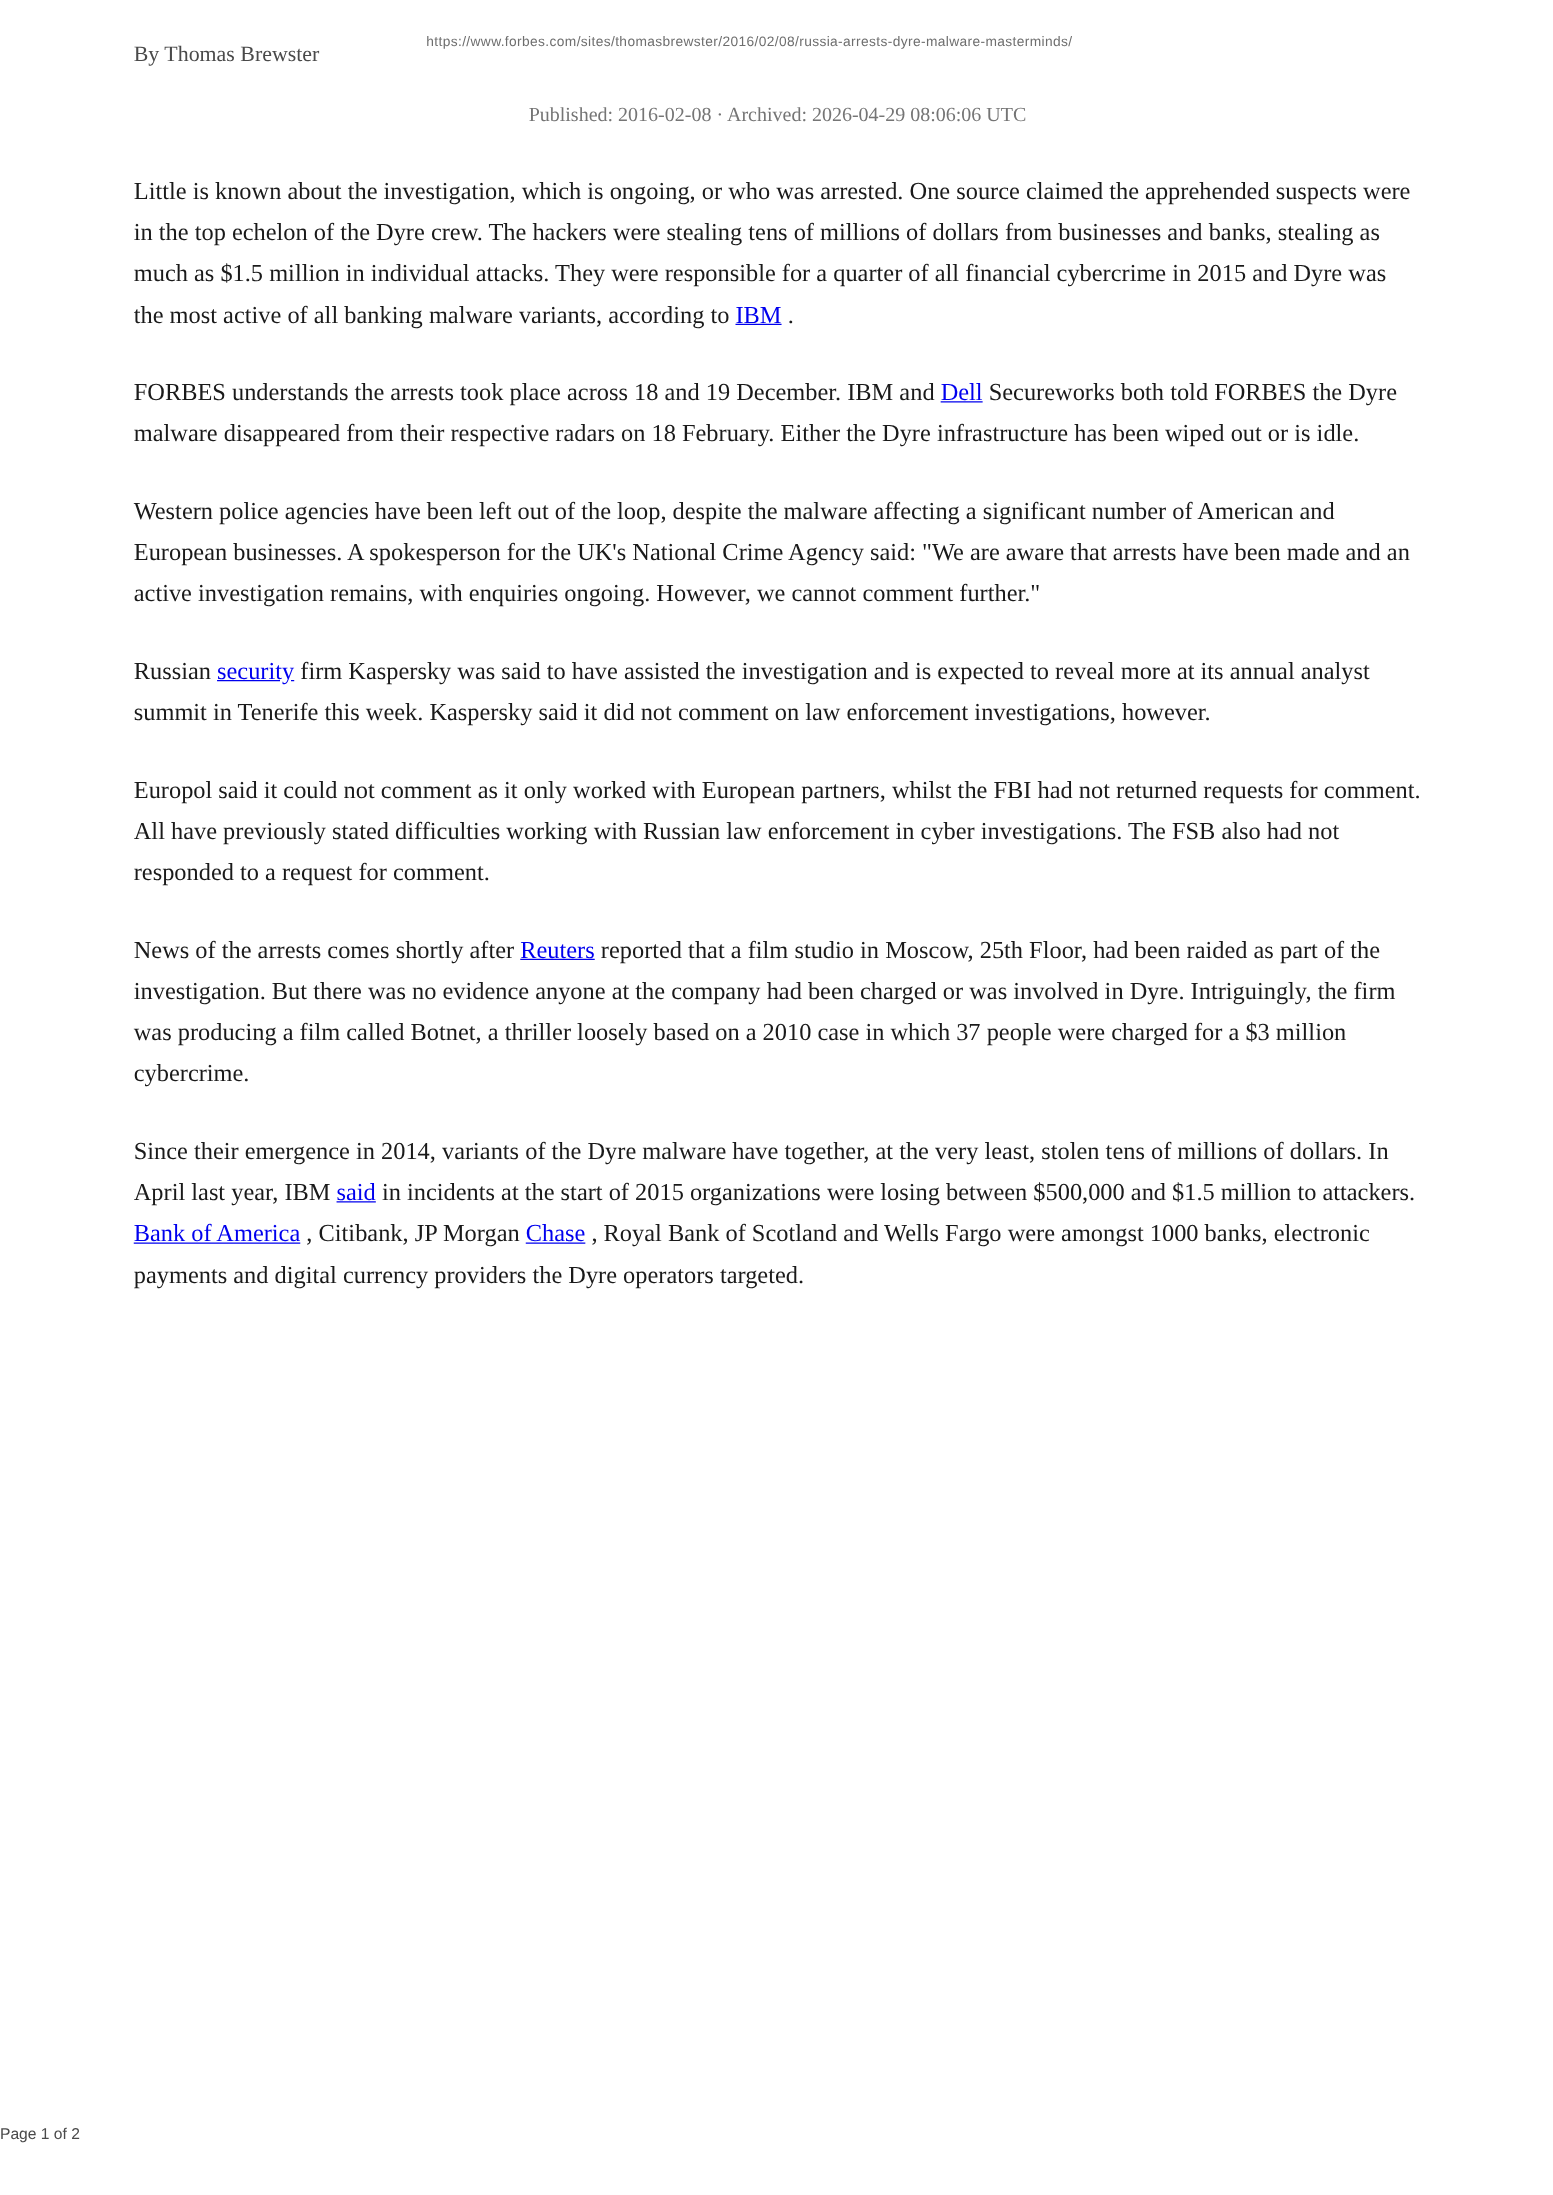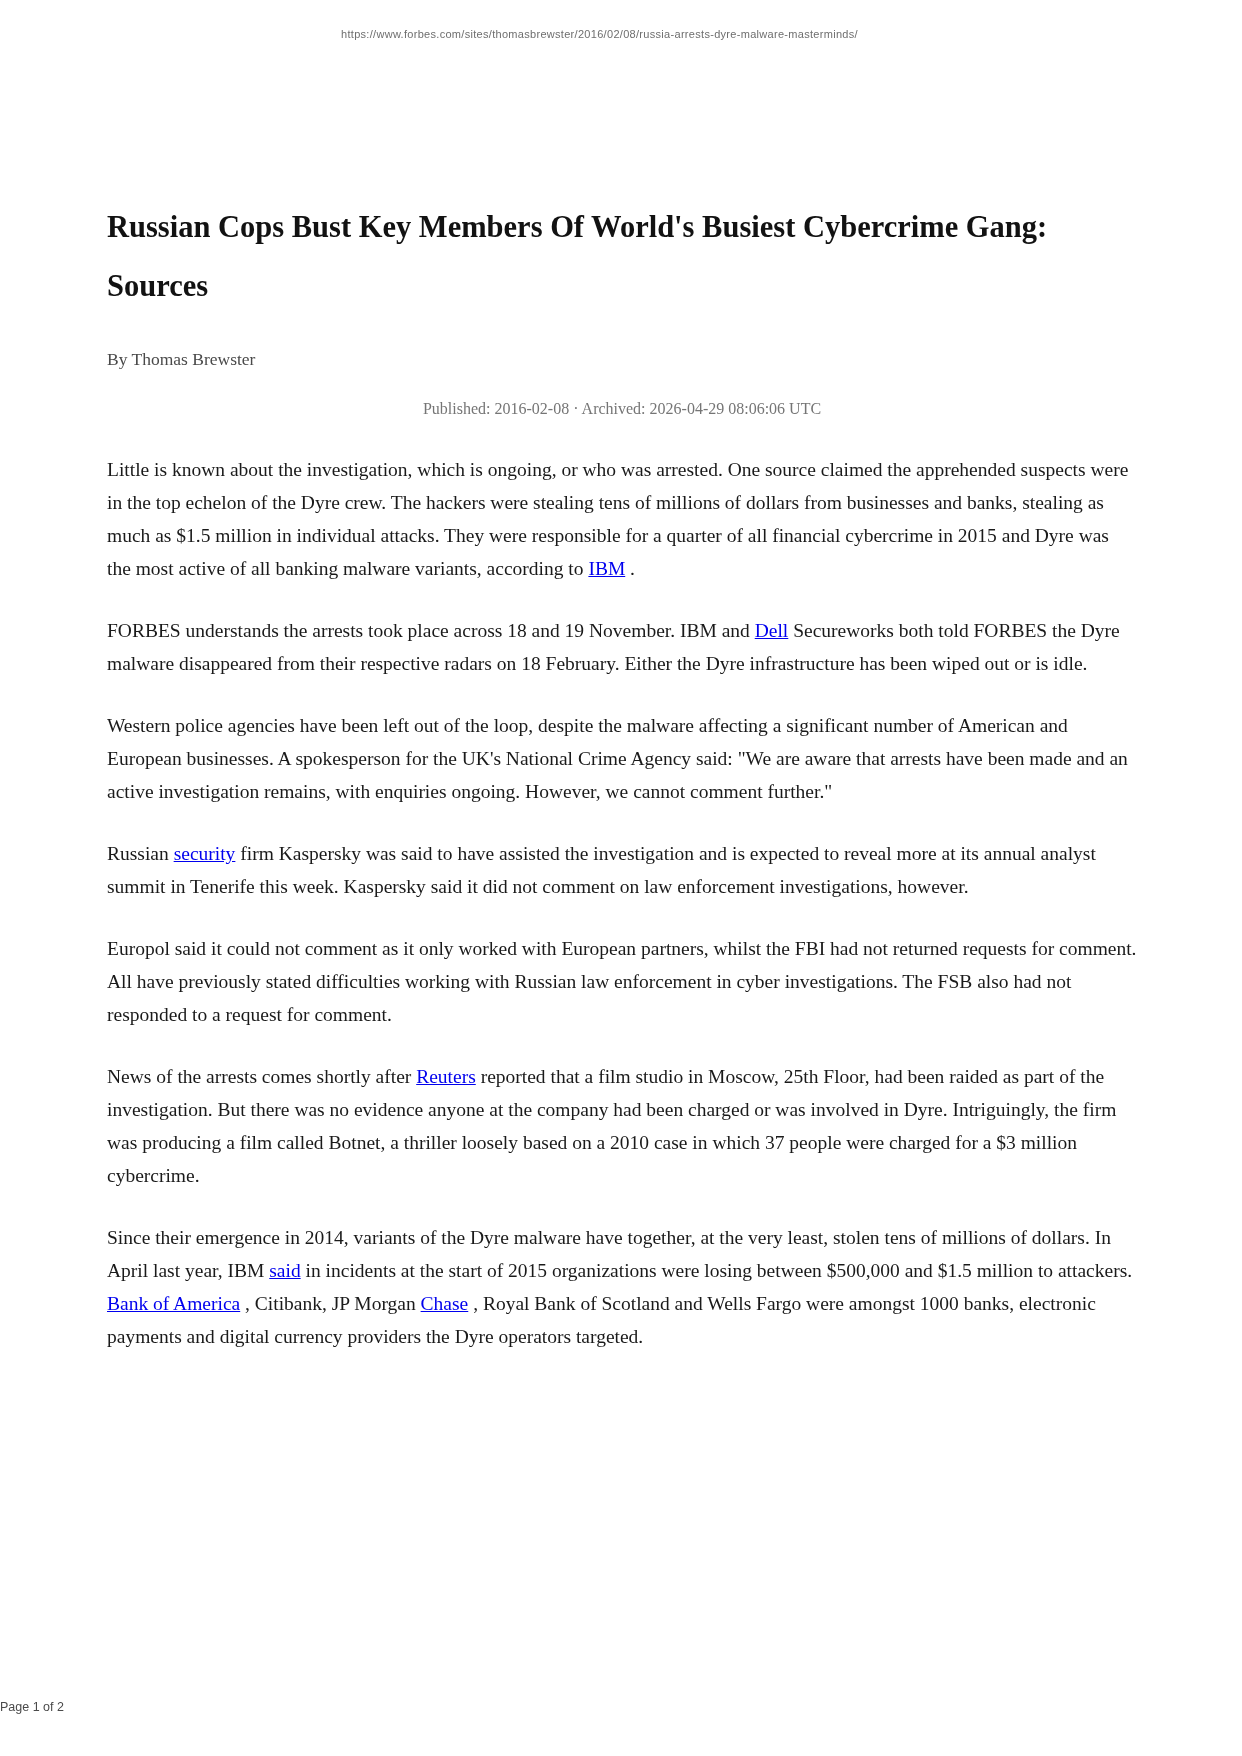--- a/index.html
+++ b/index.html
@@ -73,29 +73,28 @@
     font-size: 12.5px;
     color: #4a4a4a;
   }
 </style>
 </head>
 <body>
 
 <div class="header-url">https://www.forbes.com/sites/thomasbrewster/2016/02/08/russia-arrests-dyre-malware-masterminds/</div>
 
 <div class="content">
-  <h1 class="article-title">Russian Cops Bust Key Members Of World's Busiest Cybercrime Gang: Sources</h1>
 
   <div class="byline">By Thomas Brewster</div>
 
   <div class="published-line">Published: 2016-02-08 · Archived: 2026-04-29 08:06:06 UTC</div>
 
   <div class="article-body">
       <p><span>Little is known about the investigation, which is ongoing, or who was arrested. One source claimed the apprehended suspects were in the top echelon of the Dyre crew. The hackers were stealing tens of millions of dollars from businesses and banks, stealing as much as $1.5 million in individual attacks. They were responsible for a quarter of all financial cybercrime in 2015 and Dyre was the most active of all banking malware variants, according to </span><a class="inline-link" style="color: rgb(0, 0, 238);">IBM</a><span> .</span></p>
-      <p><span>FORBES understands the arrests took place across 18 and 19 November. IBM and </span><a class="inline-link" style="color: rgb(0, 0, 238); margin-top: 20px;">Dell</a><span> Secureworks both told FORBES the Dyre malware disappeared from their respective radars on 18 February. Either the Dyre infrastructure has been wiped out or is idle.</span></p>
+      <p><span>FORBES understands the arrests took place across 18 and 19 December. IBM and </span><a class="inline-link" style="color: rgb(0, 0, 238); margin-top: 20px;">Dell</a><span> Secureworks both told FORBES the Dyre malware disappeared from their respective radars on 18 February. Either the Dyre infrastructure has been wiped out or is idle.</span></p>
       <p><span>Western police agencies have been left out of the loop, despite the malware affecting a significant number of American and European businesses. A spokesperson for the UK's National Crime Agency said: "We are aware that arrests have been made and an active investigation remains, with enquiries ongoing. However, we cannot comment further."</span></p>
       <p><span>Russian </span><a class="inline-link" style="color: rgb(0, 0, 238);">security</a><span> firm Kaspersky was said to have assisted the investigation and is expected to reveal more at its annual analyst summit in Tenerife this week. Kaspersky said it did not comment on law enforcement investigations, however.</span></p>
       <p><span>Europol said it could not comment as it only worked with European partners, whilst the FBI had not returned requests for comment. All have previously stated difficulties working with Russian law enforcement in cyber investigations. The FSB also had not responded to a request for comment.</span></p>
       <p><span>News of the arrests comes shortly after </span><a class="inline-link" style="color: rgb(0, 0, 238);">Reuters</a><span> reported that a film studio in Moscow, 25th Floor, had been raided as part of the investigation. But there was no evidence anyone at the company had been charged or was involved in Dyre. Intriguingly, the firm was producing a film called Botnet, a thriller loosely based on a 2010 case in which 37 people were charged for a $3 million cybercrime.</span></p>
       <p><span>Since their emergence in 2014, variants of the Dyre malware have together, at the very least, stolen tens of millions of dollars. In April last year, IBM </span><a class="inline-link" style="color: rgb(0, 0, 238);">said</a><span> in incidents at the start of 2015 organizations were losing between $500,000 and $1.5 million to attackers. </span><a class="inline-link" style="color: rgb(0, 0, 238);">Bank of America</a><span> , Citibank, JP Morgan </span><a class="inline-link" style="color: rgb(0, 0, 238);">Chase</a><span> , Royal Bank of Scotland and Wells Fargo were amongst 1000 banks, electronic payments and digital currency providers the Dyre operators targeted.</span></p>
     </div>
 </div>
 
 <div class="page-footer">Page 1 of 2</div>
 

